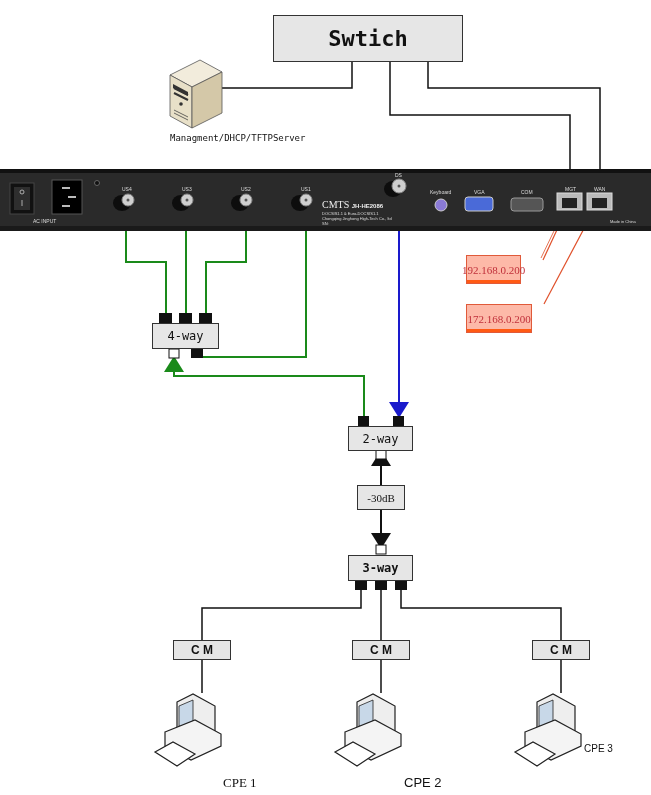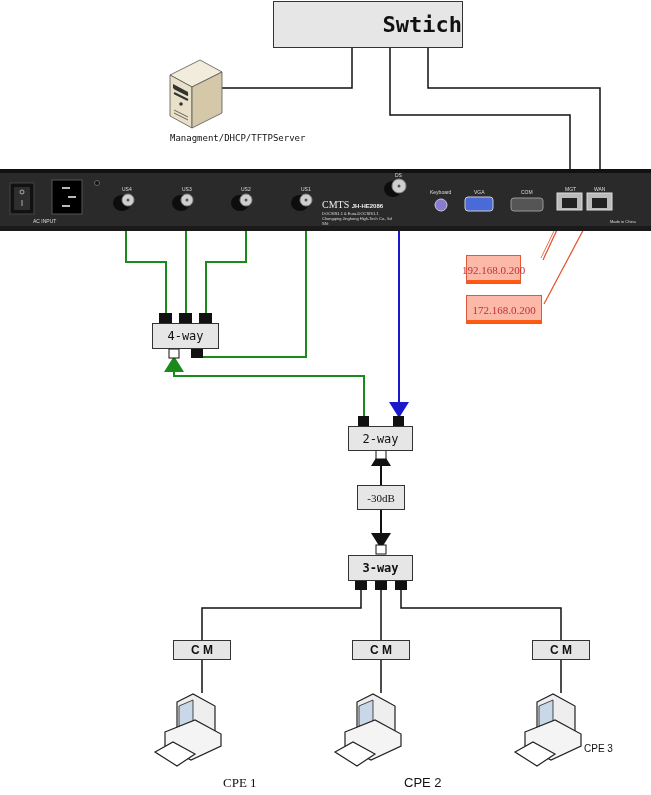--- a/index.html
+++ b/index.html
@@ -149,21 +149,21 @@
     <polygon points="0,62 18,52 40,64 22,76" fill="#fff" stroke="#222" stroke-width="1.2"></polygon>
   </g>
   <g transform="translate(515,690)">
     <polygon points="22,12 38,4 60,16 60,48 22,38" fill="#eee" stroke="#222" stroke-width="1.2"></polygon>
     <polygon points="24,16 38,10 38,40 24,36" fill="#c8d8e8" stroke="#222" stroke-width="0.8"></polygon>
     <polygon points="10,42 40,30 66,44 66,56 36,70 10,56" fill="#f4f4f4" stroke="#222" stroke-width="1.2"></polygon>
     <polygon points="0,62 18,52 40,64 22,76" fill="#fff" stroke="#222" stroke-width="1.2"></polygon>
   </g>
 </svg>
 
-<div class="box" style="left:273px;top:1px;width:190px;height:47px;font-size:22px;font-weight:bold;justify-content:flex-end;">
+<div class="box" style="left:273px;top:15px;width:190px;height:47px;font-size:22px;font-weight:bold;">
   <span>Swtich</span>
 </div>
 
 <div class="lbl" style="left:122px;top:133px;font-size:9px;">Managment/DHCP/TFTPServer</div>
 
 <div class="panel-txt" style="left:33px;top:218px;">AC  INPUT</div>
 <div class="panel-txt" style="left:122px;top:186px;">US4</div>
 <div class="panel-txt" style="left:182px;top:186px;">US3</div>
 <div class="panel-txt" style="left:241px;top:186px;">US2</div>
 <div class="panel-txt" style="left:301px;top:186px;">US1</div>
@@ -176,21 +176,21 @@
 <div class="panel-txt" style="left:322px;top:216px;font-size:4px;">Chongqing Jinghong High-Tech Co., ltd</div>
 <div class="panel-txt" style="left:322px;top:221px;font-size:4px;">SN:</div>
 <div class="panel-txt" style="left:430px;top:189px;">Keyboard</div>
 <div class="panel-txt" style="left:474px;top:189px;">VGA</div>
 <div class="panel-txt" style="left:521px;top:189px;">COM</div>
 <div class="panel-txt" style="left:565px;top:186px;">MGT</div>
 <div class="panel-txt" style="left:594px;top:186px;">WAN</div>
 <div class="panel-txt" style="left:610px;top:219px;font-size:4px;">Made in China</div>
 
 <div class="ip" style="left:466px;top:255px;width:55px;height:29px;">192.168.0.200</div>
-<div class="ip" style="left:466px;top:295px;width:76px;height:29px;">172.168.0.200</div>
+<div class="ip" style="left:466px;top:304px;width:66px;height:29px;">172.168.0.200</div>
 
 <div class="box" style="left:152px;top:323px;width:67px;height:26px;font-size:12px;">
   <span>4-way</span>
 </div>
 <div class="box" style="left:348px;top:426px;width:65px;height:25px;font-size:12px;">
   <span>2-way</span>
 </div>
 <div class="box" style="left:357px;top:485px;width:48px;height:25px;font-size:11px;font-family:'Liberation Serif',serif;">
   <span>-30dB</span>
 </div>

